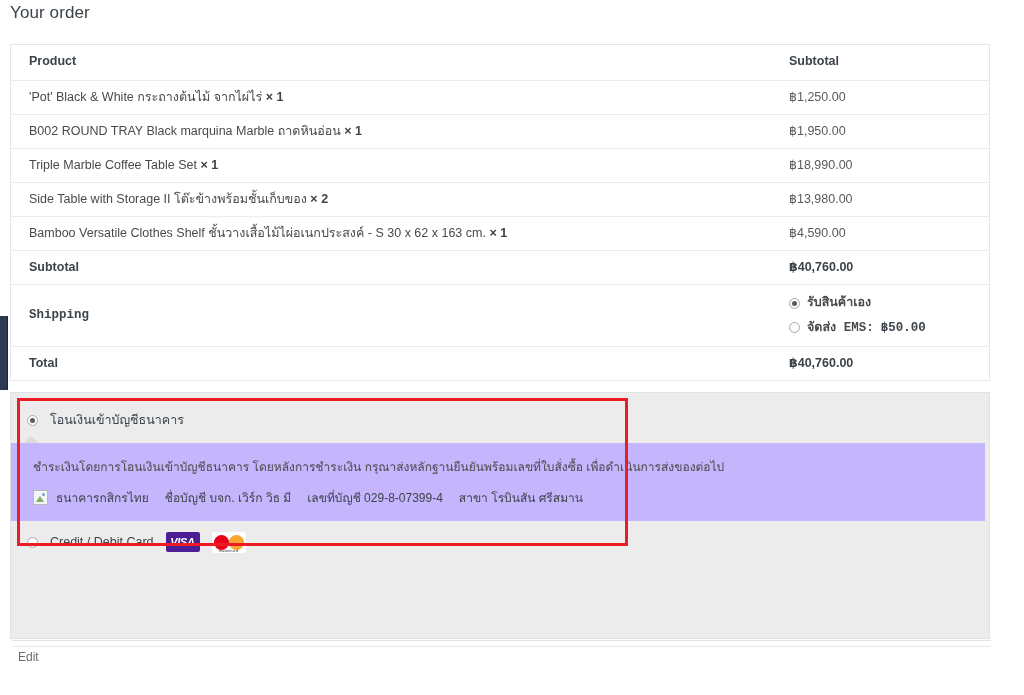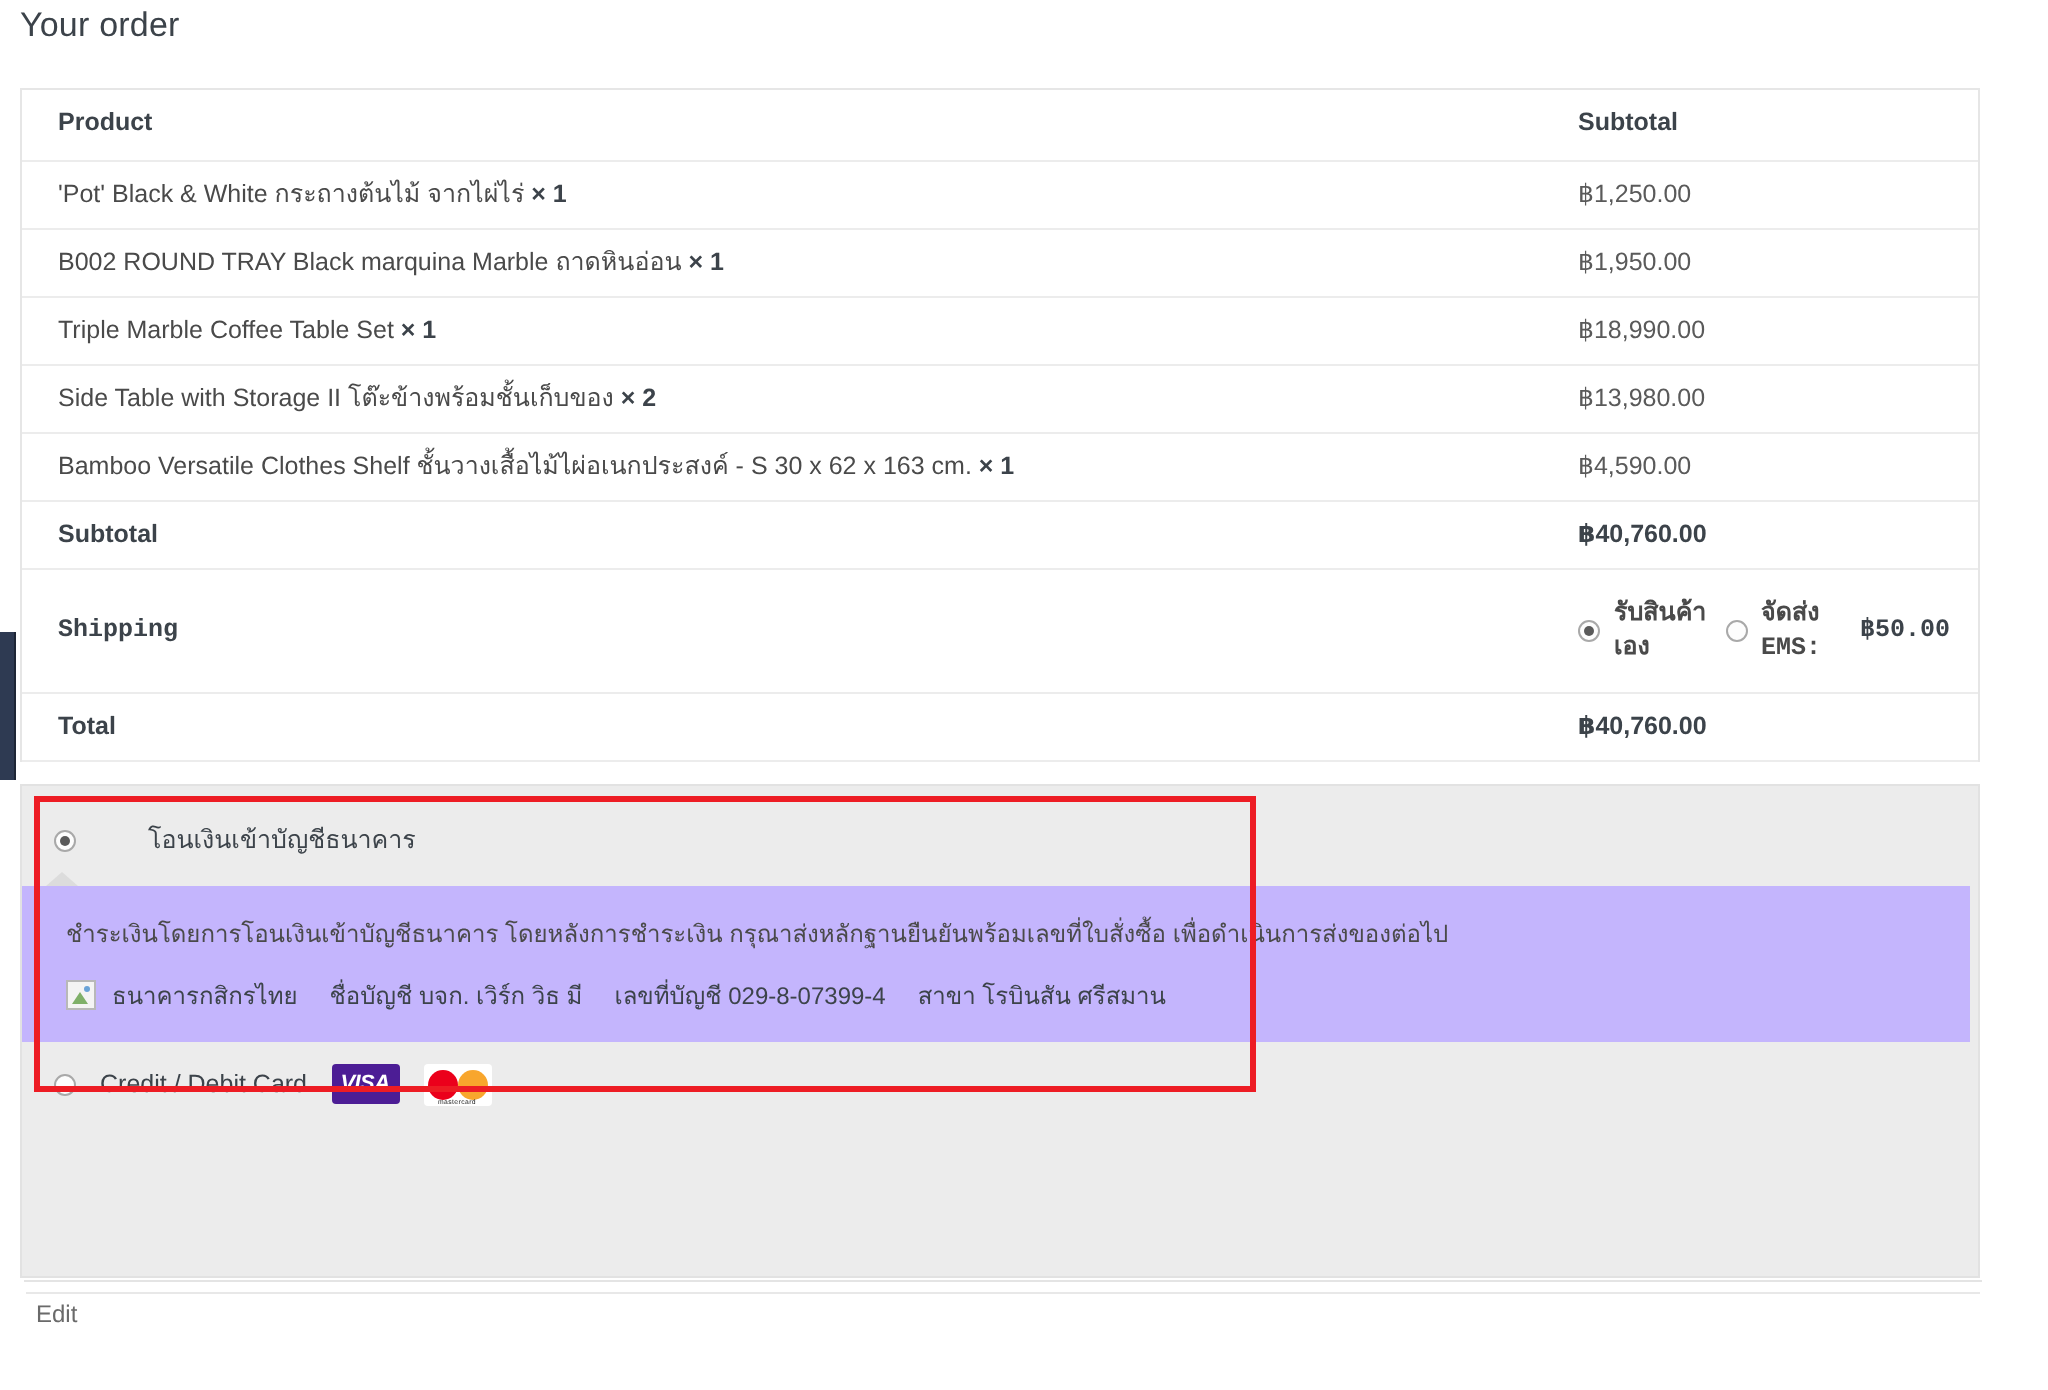--- a/index.html
+++ b/index.html
@@ -71,21 +71,21 @@
     font-weight: 600;
     color: #3c434a;
     font-size: 12.5px;
   }
   .row.totals .cell-product { font-weight: 600; color: #3c434a; }
   .row.totals .cell-subtotal { font-weight: 600; color: #3c434a; }
   .qty { font-weight: 700; color: #3c434a; }
   .row.shipping { min-height: 62px; align-items: stretch; font-family: Liberation Mono, monospace; }
   .row.shipping .cell-product { display: flex; align-items: center; }
   .row.shipping .cell-subtotal {
-    display: flex; flex-direction: row; justify-content: space-between; gap: 6px;
+    display: flex; flex-direction: column; justify-content: space-between; gap: 6px;
     padding-top: 10px; padding-bottom: 10px;
   }
   .ship-opt { display: flex; align-items: center; gap: 7px; font-size: 12.5px; color: #4a4a4a; }
   .ship-opt .amount { font-weight: 600; color: #3c434a; }
 
   
   .radio {
     width: 11px; height: 11px; border-radius: 50%;
     border: 1px solid #a9a9a9; background: #fdfdfd;
     display: inline-block; position: relative; flex: 0 0 auto;
@@ -108,21 +108,21 @@
     position: absolute;
     left: 0; top: 0; right: 0;
     padding: 14px 0 0 0;
   }
   .pay-method {
     display: flex; align-items: center; gap: 12px;
     padding: 0 0 0 16px;
     height: 26px;
   }
   .pay-method .label {
-    font-size: 12.5px; color: #3c434a; margin-left: 24px;
+    font-size: 12.5px; color: #3c434a;
   }
   .pay-box {
     margin: 10px 0 0 0;
     background: #c4b5fd;
     padding: 16px 18px 14px 22px;
     position: relative;
     width: 974px;
   }
   .pay-box::before {
     content: "";

